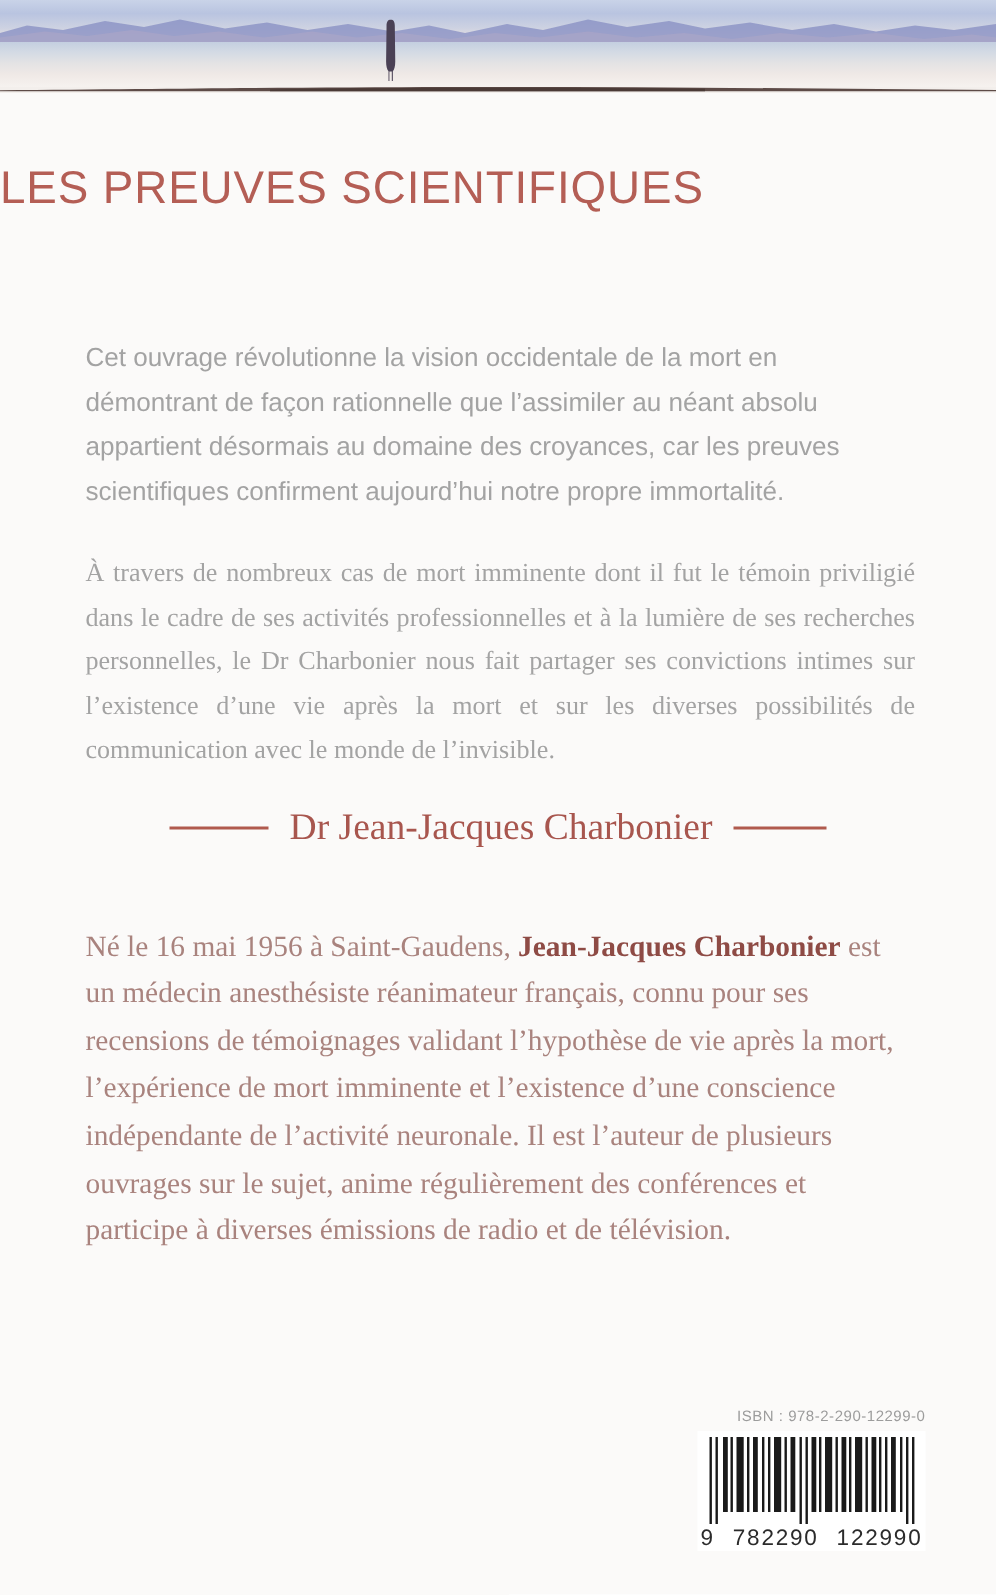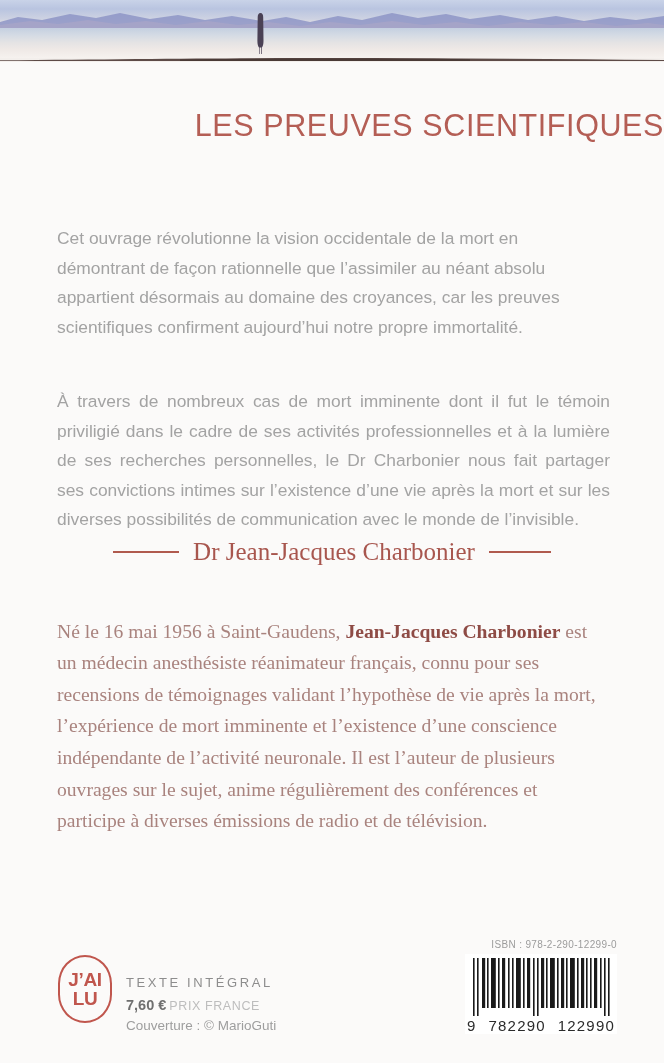--- a/index.html
+++ b/index.html
@@ -67,42 +67,42 @@
     width: 9px;
     height: 45px;
   }
 
   
   .title {
     position: absolute;
     left: 0;
     top: 108px;
     width: 664px;
-    text-align: right;
+    text-align: left;
     color: #b45e55;
     font-size: 30.5px;
     letter-spacing: 0.6px;
     line-height: 34px;
     font-weight: 400;
   }
   .title-line { display: block; white-space: nowrap; }
 
   
   .blurb {
     position: absolute;
     left: 57px;
     width: 553px;
     color: #a3a3a3;
     font-size: 17.4px;
     line-height: 29.5px;
     font-weight: 400;
     text-align: left;
   }
   .blurb-1 { top: 207px; }
-  .blurb-2 { top: 370px; text-align: justify; }
+  .blurb-2 { top: 350px; text-align: justify; font-family: Liberation Serif, serif; }
 
   
   .author-band {
     position: absolute;
     left: 55px;
     top: 534px;
     width: 554px;
     height: 36px;
     display: flex;
     align-items: center;
@@ -270,33 +270,20 @@
   <p class="blurb blurb-2">À travers de nombreux cas de mort imminente dont il fut le témoin priviligié dans le cadre de ses activités professionnelles et à la lumière de ses recherches personnelles, le Dr Charbonier nous fait partager ses convictions intimes sur l’existence d’une vie après la mort et sur les diverses possibilités de communication avec le monde de l’invisible.</p>
 
   <div class="author-band">
     <span class="rule rule-left"></span>
     <span class="author-name">Dr Jean-Jacques Charbonier</span>
     <span class="rule rule-right"></span>
   </div>
 
   <p class="bio"><span>Né le 16 mai 1956 à Saint-Gaudens, </span><b>Jean-Jacques Charbonier</b><span> est un médecin anesthésiste réanimateur français, connu pour ses recensions de témoignages validant l’hypothèse de vie après la mort, l’expérience de mort imminente et l’existence d’une conscience indépendante de l’activité neuronale. Il est l’auteur de plusieurs ouvrages sur le sujet, anime régulièrement des conférences et participe à diverses émissions de radio et de télévision.</span></p>
 
-  <div class="imprint">
-    <div class="logo">
-      <span>J’AI</span>
-      <span>LU</span>
-    </div>
-    <div class="imprint-text">
-      <div class="texte-integral">TEXTE INTÉGRAL</div>
-      <div class="price-row">
-        <span class="price">7,60 €</span><span class="price-label">PRIX FRANCE</span>
-      </div>
-      <div class="cover-credit">Couverture : © MarioGuti</div>
-    </div>
-  </div>
 
   <div class="barcode-block">
     <div class="isbn">ISBN : 978-2-290-12299-0</div>
     <div class="barcode-box">
       <svg class="bars" width="152" height="62" viewBox="0 0 152 62">
         <rect x="0" y="0" width="152" height="62" fill="#ffffff"></rect>
         <g fill="#1a1a1a">
           <rect x="8" y="2" width="1.6" height="58"></rect>
           <rect x="12" y="2" width="1.6" height="58"></rect>
           <rect x="17" y="2" width="3.2" height="50"></rect>

